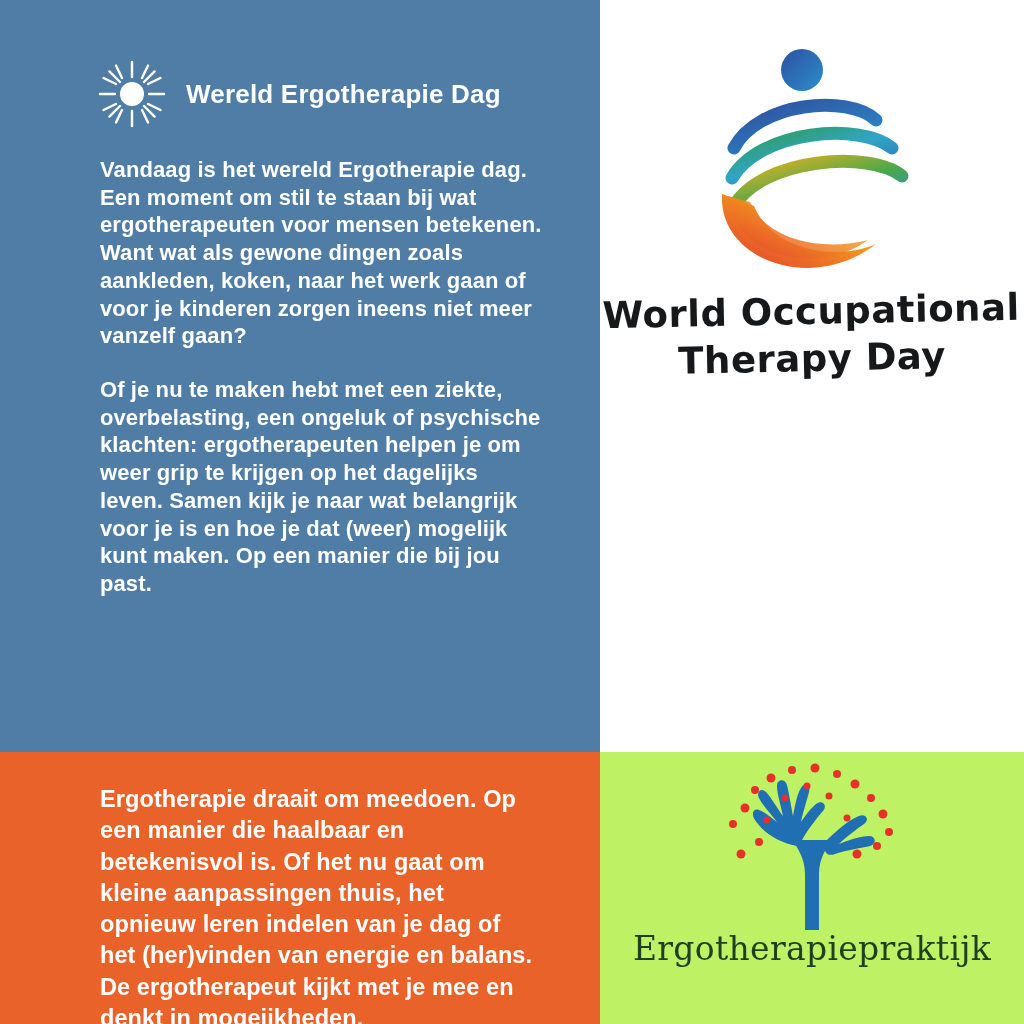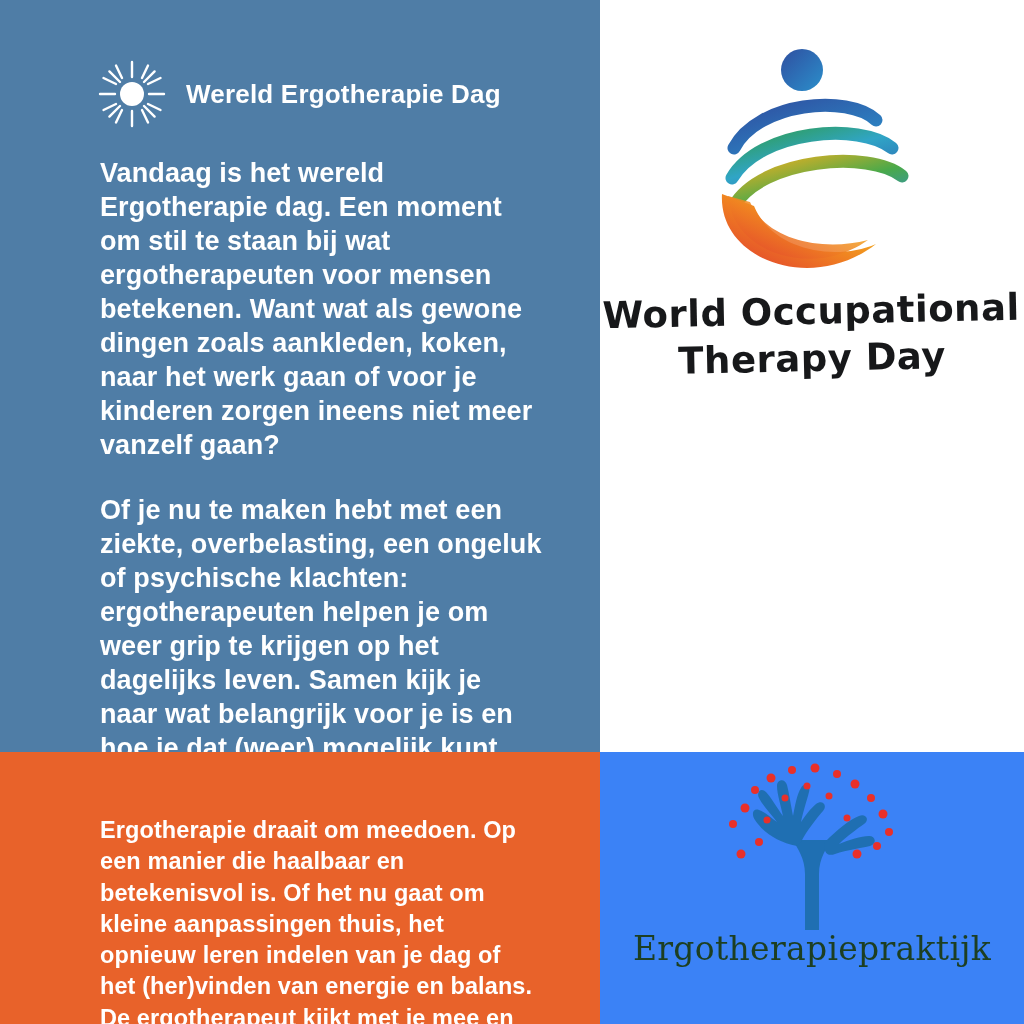--- a/index.html
+++ b/index.html
@@ -43,32 +43,31 @@
     position: relative;
     margin-left: -4px;
   }
   .headline-title {
     font-size: 26px;
     font-weight: bold;
     letter-spacing: 0.2px;
     color: #ffffff;
   }
   .body-text {
-    font-size: 27px;
+    font-size: 22px;
     line-height: 1.26;
     font-weight: bold;
     color: #ffffff;
     letter-spacing: 0.1px;
   }
   .body-text p {
     margin: 0 0 26px 0;
   }
   .body-text p:last-child {
     margin-bottom: 0;
-    margin-top: 31px;
   }
 
   
   .panel-white {
     background: #ffffff;
     position: relative;
     box-sizing: border-box;
     display: flex;
     flex-direction: column;
     align-items: center;
@@ -108,21 +107,21 @@
     padding: 32px 58px 0 100px;
     color: #ffffff;
   }
   .panel-orange .body-text {
     font-size: 23.5px;
     line-height: 1.33;
   }
 
   
   .panel-green {
-    background: #3b82f6;
+    background: #bef264;
     position: relative;
     box-sizing: border-box;
     display: flex;
     flex-direction: column;
     align-items: center;
     justify-content: flex-start;
     overflow: hidden;
   }
   .tree-logo {
     width: 230px;

